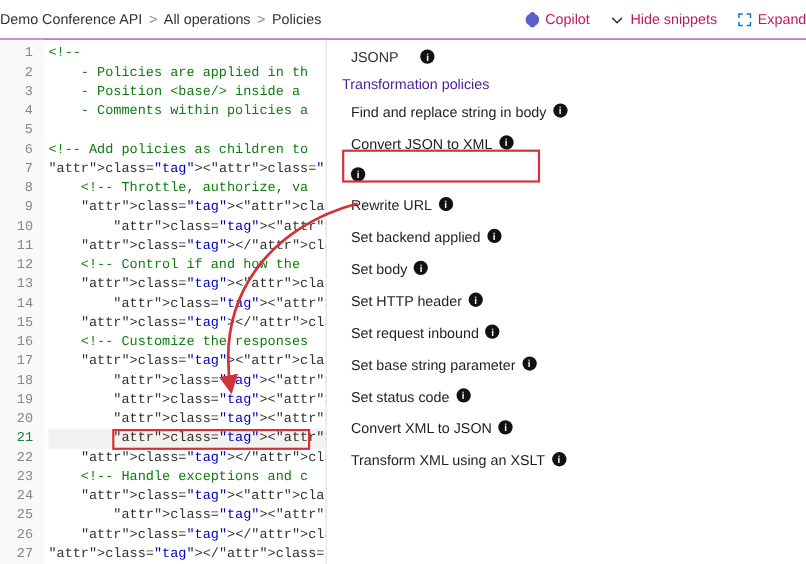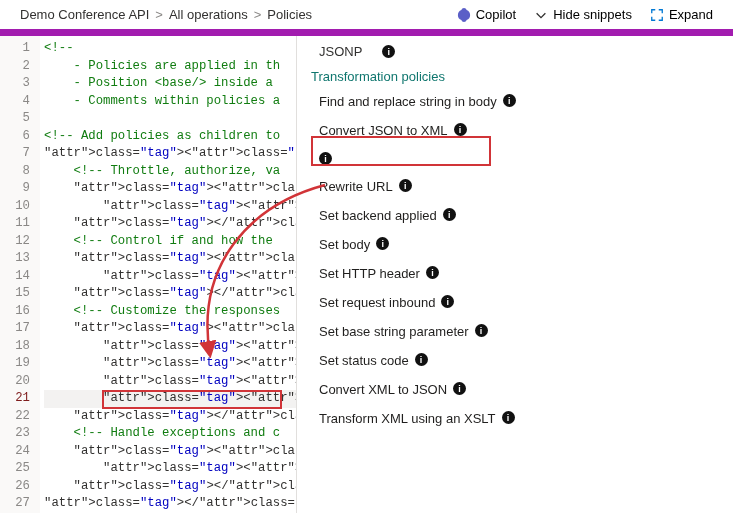--- a/index.html
+++ b/index.html
@@ -10,28 +10,28 @@
     background: #fff;
     width: 733px;
     height: 513px;
     overflow: hidden;
     position: relative;
   }
   .topbar {
     display: flex;
     align-items: center;
     justify-content: space-between;
-    padding: 6px 20px;
-    border-bottom: 7px solid #a21caf;
+    padding: 6px 0;
+    border-bottom: 1px solid #a21caf;
     height: 36px;
     text-align: center;
   }
   .breadcrumb { display: flex; align-items: center; gap: 6px; color: #323130; font-size: 13px; }
   .breadcrumb .sep { color: #8a8886; }
-  .top-actions { display: flex; gap: 18px; align-items: center; color: #000000; }
+  .top-actions { display: flex; gap: 18px; align-items: center; color: #be185d; }
   .top-action { display: flex; align-items: center; gap: 5px; cursor: pointer; }
   .top-action svg { width: 14px; height: 14px; }
   .main { display: flex; height: calc(100% - 36px); }
   .editor-pane {
     width: 297px;
     display: flex;
     border-right: 1px solid #e1dfdd;
     overflow: hidden;
     position: relative;
     font-family: Consolas, "Courier New", monospace;
@@ -41,21 +41,21 @@
     width: 40px;
     text-align: right;
     color: #8a8886;
     padding-right: 10px;
     padding-top: 4px;
     line-height: 17.5px;
     user-select: none;
     background: #faf9f8;
   }
   .gutter div { height: 17.5px; }
-  .gutter .active { color: #7f1d1d; }
+  .gutter .active { color: #15803d; }
   .code {
     flex: 1;
     padding-top: 4px;
     padding-left: 4px;
     line-height: 17.5px;
     white-space: pre;
     overflow: hidden;
     color: #323130;
   }
   .code .line { height: 17.5px; display: block; }
@@ -69,21 +69,21 @@
     pointer-events: none;
   }
   .side-pane {
     flex: 1;
     padding: 8px 14px 0 14px;
     overflow-y: auto;
     position: relative;
   }
   .side-section-title {
     font-size: 13px;
-    color: #0f766e;
+    color: #4c1d95;
     margin: 10px 0 10px 0;
   }
   .policy-list { display: flex; flex-direction: column; gap: 14px; padding-left: 8px; }
   .policy-row { display: flex; align-items: flex-start; gap: 6px; font-size: 13px; color: #201f1e; cursor: pointer; }
   .info-icon {
     width: 13px; height: 13px;
     border-radius: 50%;
     background: #111;
     color: #fff;
     font-size: 9px;

